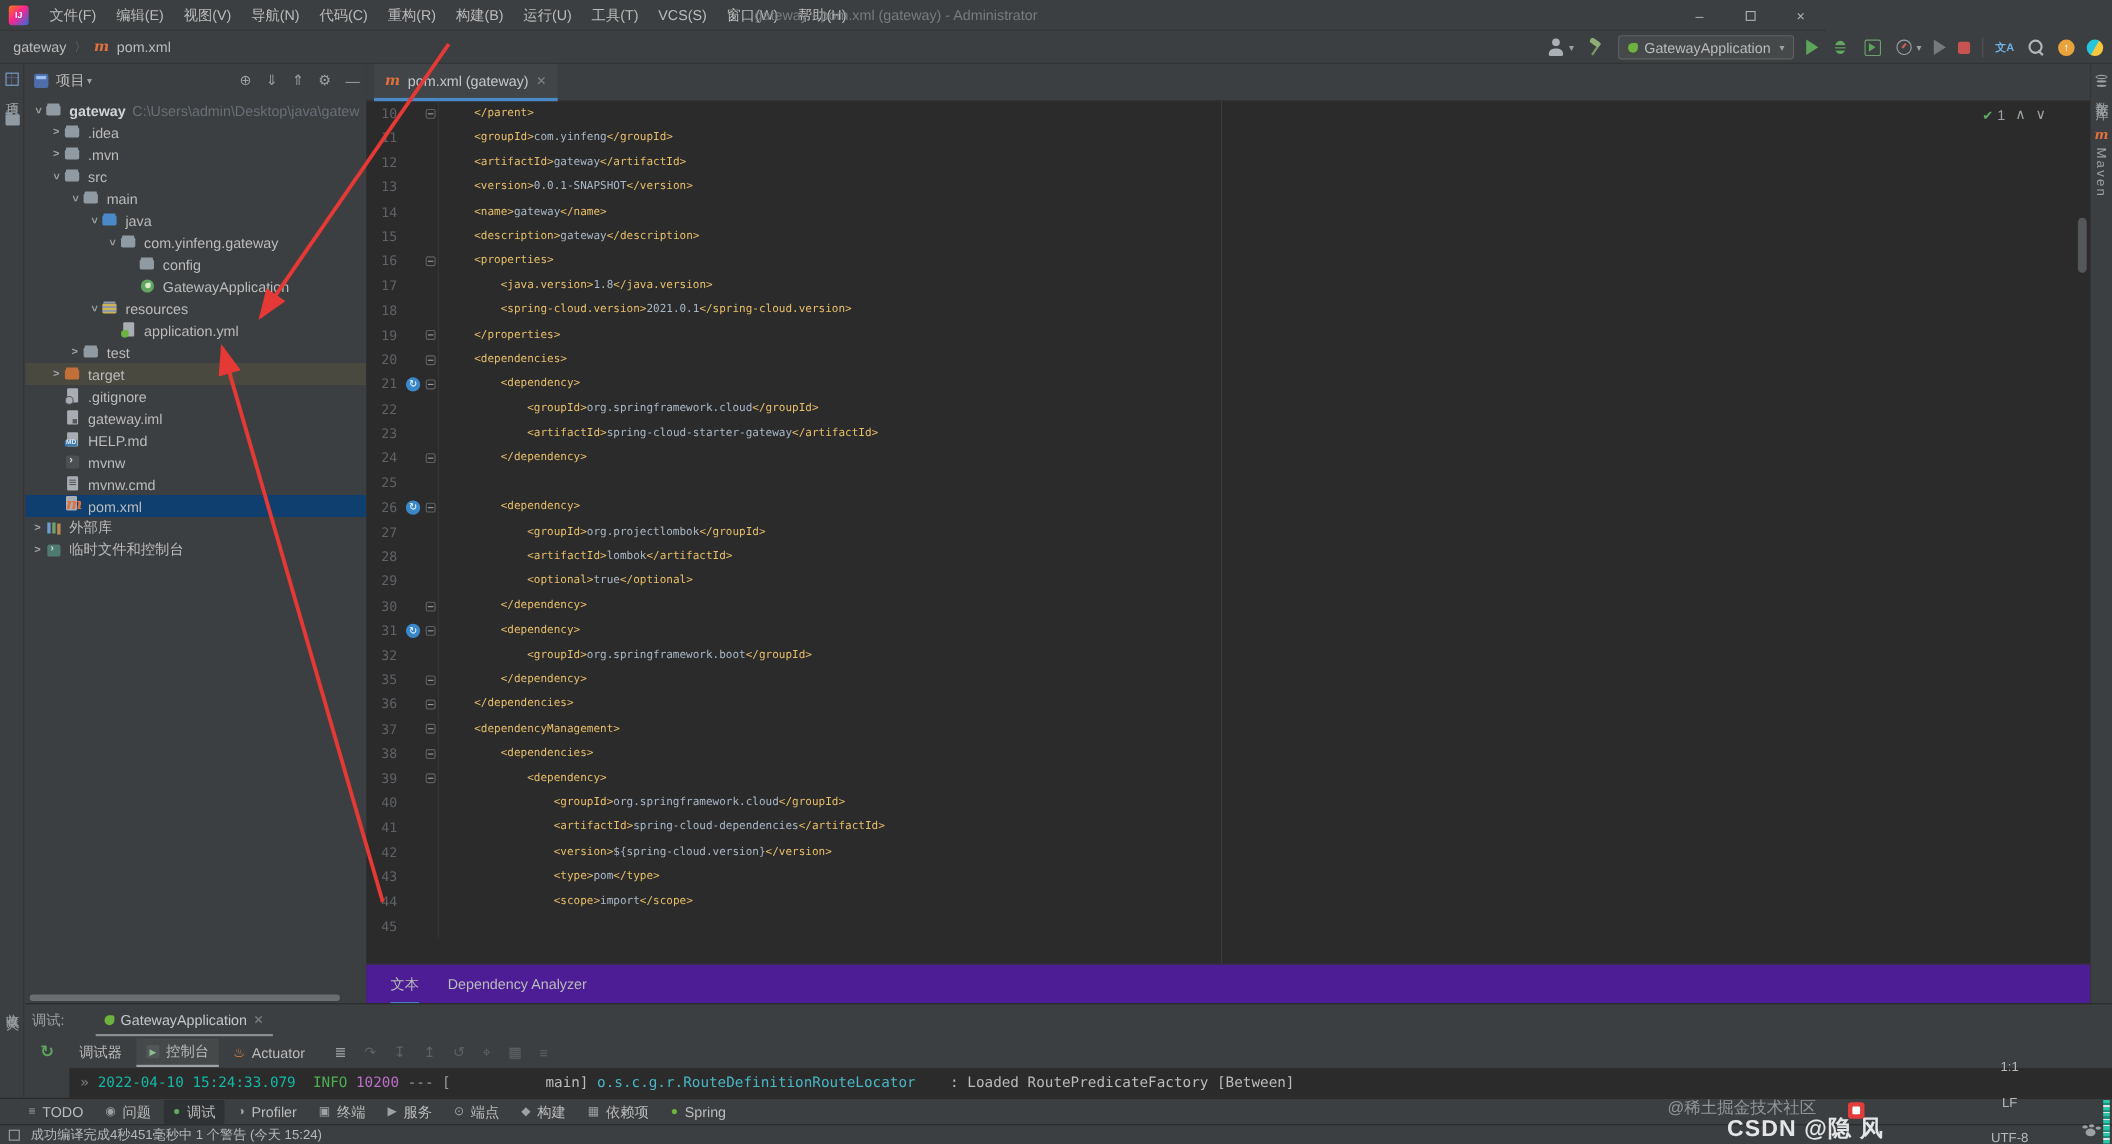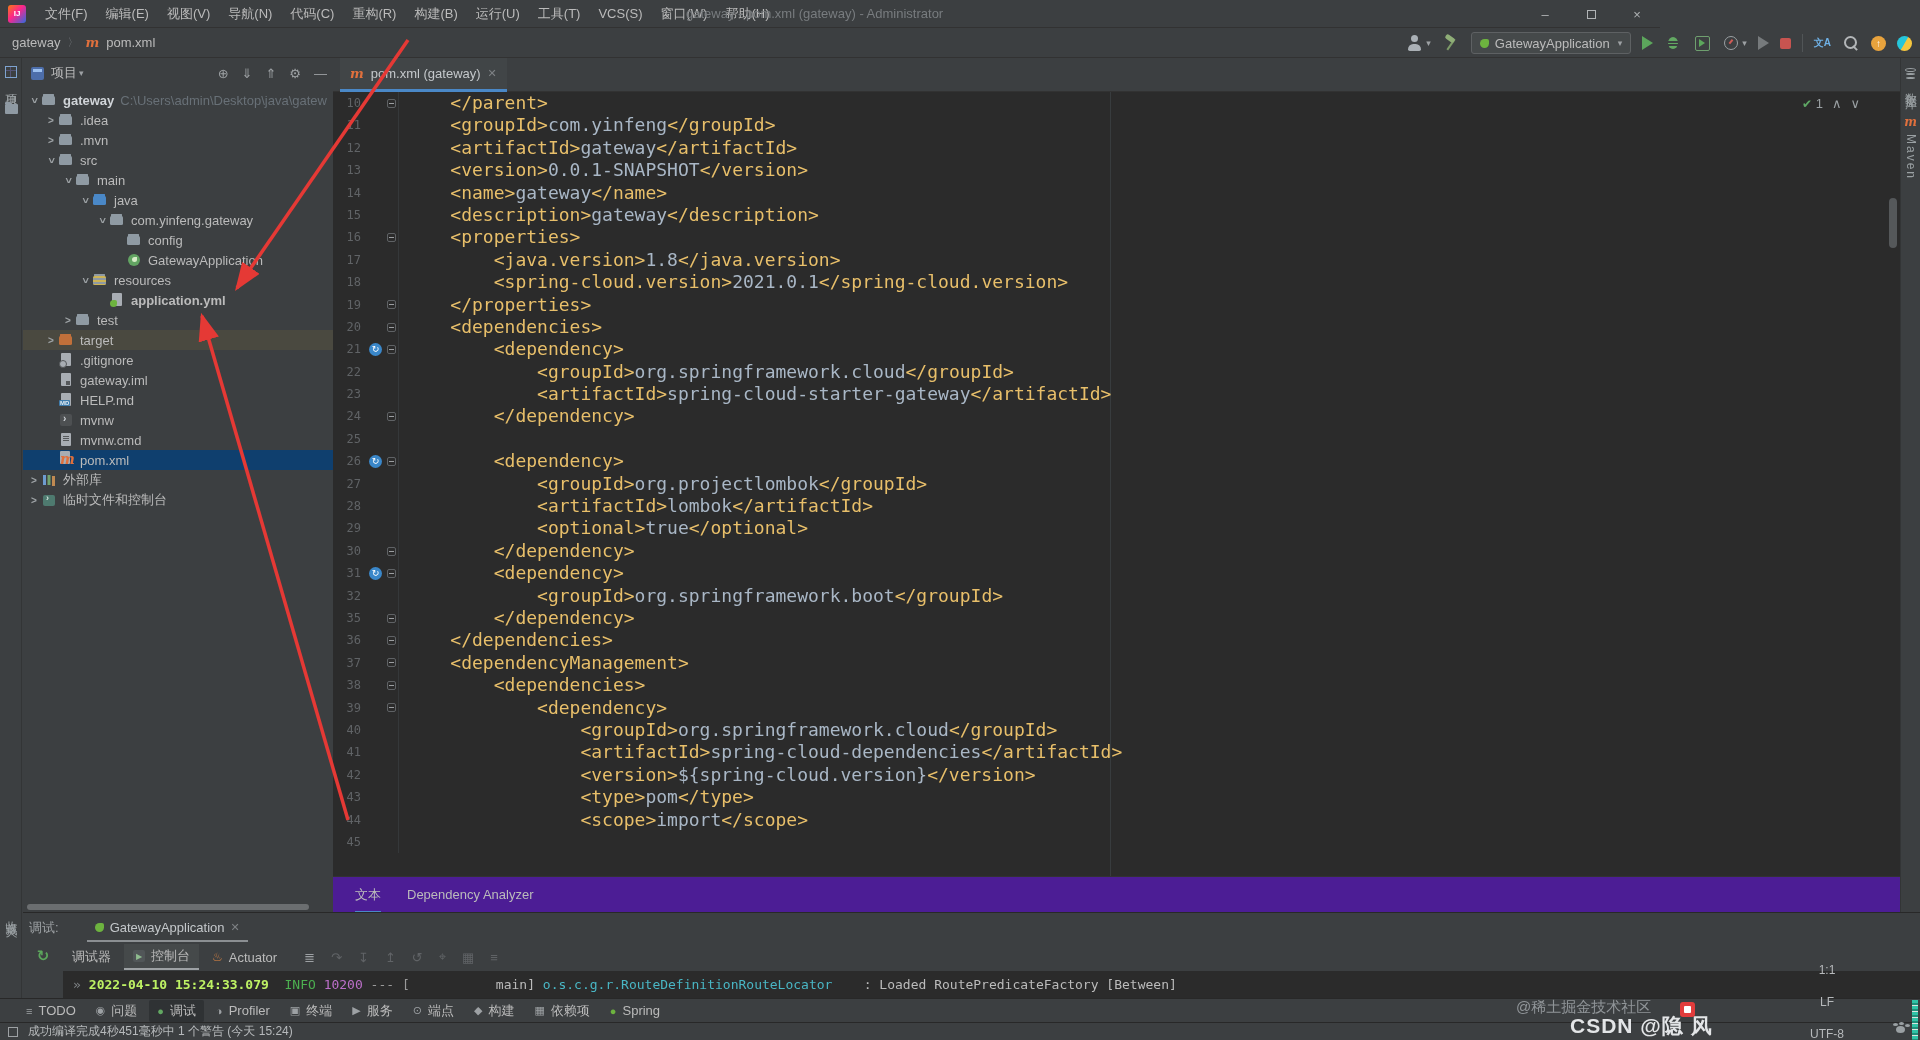--- a/index.html
+++ b/index.html
@@ -107,21 +107,21 @@
   .etab .x { color:#7e8285; font-size:11px; }
   .codearea { position:absolute; left:0; top:34px; right:0; height:784px; overflow:hidden; }
   .cl { display:flex; height:22.4px; line-height:22.4px; }
   .ln { width:34px; flex:none; text-align:right; padding-right:6px; color:#606366; font-size:12px;
     font-family:"DejaVu Sans Mono","Liberation Mono",monospace; }
   .gslot { width:17px; flex:none; display:flex; align-items:center; justify-content:center; }
   .fslot { width:15px; flex:none; display:flex; align-items:center; justify-content:center; border-right:1px solid #35383a; margin-right:8px; }
   .fold { width:9px; height:9px; border:1px solid #5f6265; border-radius:2px; position:relative; background:#2b2b2b; }
   .fold::after { content:""; position:absolute; left:1px; right:1px; top:3px; height:1px; background:#9b9ea1; }
   .depic { width:13px; height:13px; border-radius:50%; background:#3a87c9; color:#fff; font-size:9px; line-height:13px; text-align:center; }
-  .code { white-space:pre; font-family:"DejaVu Sans Mono","Liberation Mono",monospace; font-size:18px; color:#a9b7c6; }
+  .code { white-space:pre; font-family:"DejaVu Sans Mono","Liberation Mono",monospace; font-size:10px; color:#a9b7c6; }
   .tk-tag { color:#e8bf6a; }
   .marginline { position:absolute; left:777px; top:34px; bottom:36px; width:1px; background:#383c3e; }
   .insp { position:absolute; right:40px; top:38px; display:flex; align-items:center; gap:9px; color:#9aa0a3; }
   .insp .chk { color:#5fa865; font-size:12px; }
   .vscroll { position:absolute; right:3px; top:140px; width:8px; height:50px; border-radius:4px; background:#55585a; }
   .ebtabs { position:absolute; left:0; bottom:0; right:0; height:36px; background:#4c1d95; border-top:1px solid #323232;
     display:flex; align-items:center; gap:26px; padding-left:22px; }
   .ebtab { height:36px; line-height:36px; }
   .ebtab.on { border-bottom:2px solid #4a88c7; }
 
@@ -142,21 +142,21 @@
   .dbg-right { flex:1; display:flex; flex-direction:column; }
   .dbg-toolbar { height:28px; display:flex; align-items:center; gap:4px; }
   .dtab { padding:3px 9px; display:flex; align-items:center; gap:6px; color:#bbbbbb; }
   .dtab.on { background:#45494a; border-bottom:2px solid #9da1a4; }
   .dtab .mini-run { width:12px; height:12px; background:#515658; border-radius:2px; color:#8fbc8f; font-size:8px; display:flex; align-items:center; justify-content:center; }
   .flame { color:#e28743; font-size:12px; }
   .dbg-icons { display:flex; gap:16px; margin-left:14px; color:#606366; font-size:13px; align-items:center; }
   .dbg-icons .lit { color:#9da1a4; }
   .dbg-console { flex:1; background:#2b2b2b; display:flex; align-items:center; font-family:"DejaVu Sans Mono","Liberation Mono",monospace; font-size:13px; white-space:pre; }
   .cchev { color:#7e8285; margin:0 8px 0 10px; }
-  .c-t { color:#bef264;font-weight:bold; } .c-lvl { color:#4caf50; } .c-pid { color:#bc6fc9; }
+  .c-t { color:#14b8a6; } .c-lvl { color:#4caf50; } .c-pid { color:#bc6fc9; }
   .c-dim { color:#9a9a9a; } .c-thread { color:#bbbbbb; } .c-logger { color:#49b6c4; } .c-msg { color:#bbbbbb; }
 
   
   .bstripe { position:absolute; left:0; top:998px; width:1920px; height:24px; background:#3c3f41; border-top:1px solid #282828;
     display:flex; align-items:center; gap:4px; padding-left:18px; }
   .bitem { display:flex; align-items:center; gap:6px; padding:2px 8px; border-radius:2px; color:#bbbbbb; }
   .bitem.on { background:#2f3234; }
   .bic { font-size:11px; }
 
   
@@ -311,21 +311,21 @@
       <div class="trow" style="padding-left: 89px;">
         <span class="tc"></span>
         <span class="ti i-class-spring"></span>
         <span>GatewayApplication</span>
       </div>
       <div class="trow" style="padding-left: 55px;">
         <span class="tc exp">&gt;</span>
         <span class="ti f-base i-folder-resources"></span>
         <span>resources</span>
       </div>
-      <div class="trow" style="padding-left: 72px; font-weight: bold;">
+      <div class="trow" style="padding-left: 72px;">
         <span class="tc"></span>
         <span class="ti file-base i-file-yml-spring"></span>
         <span>application.yml</span>
       </div>
       <div class="trow" style="padding-left: 38px;">
         <span class="tc">&gt;</span>
         <span class="ti f-base i-folder"></span>
         <span>test</span>
       </div>
       <div class="trow hl" style="padding-left: 21px;">

